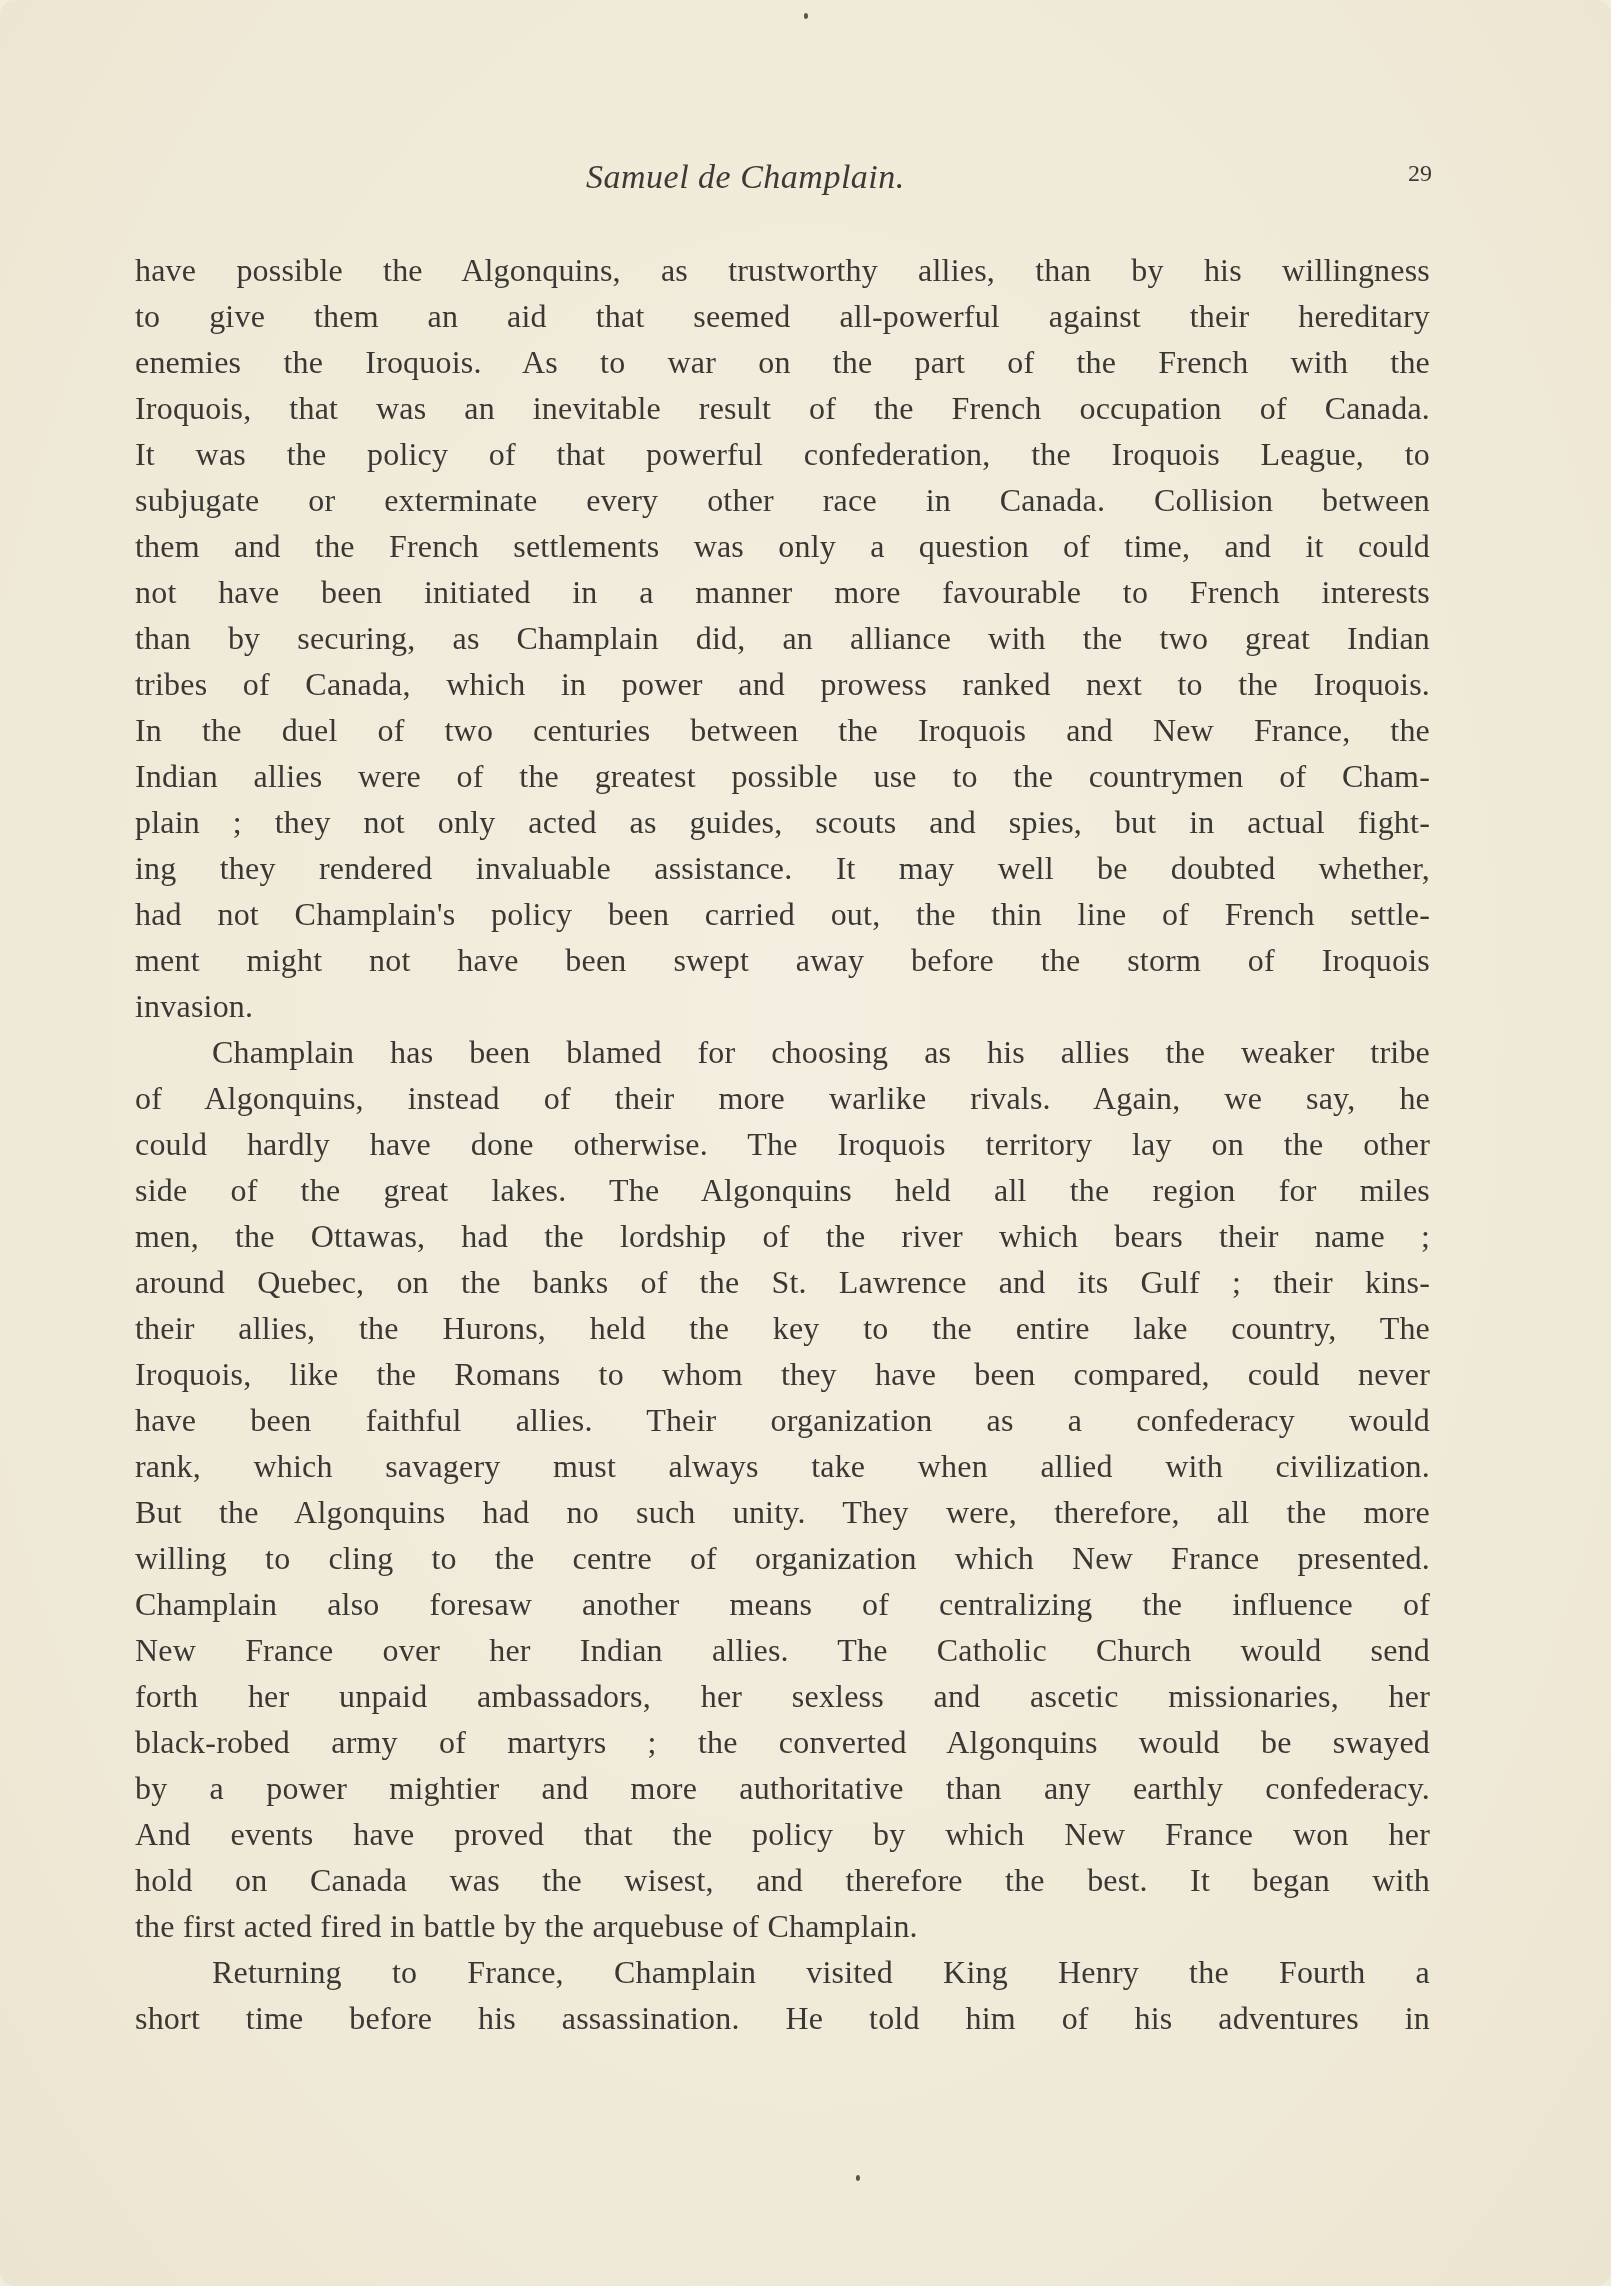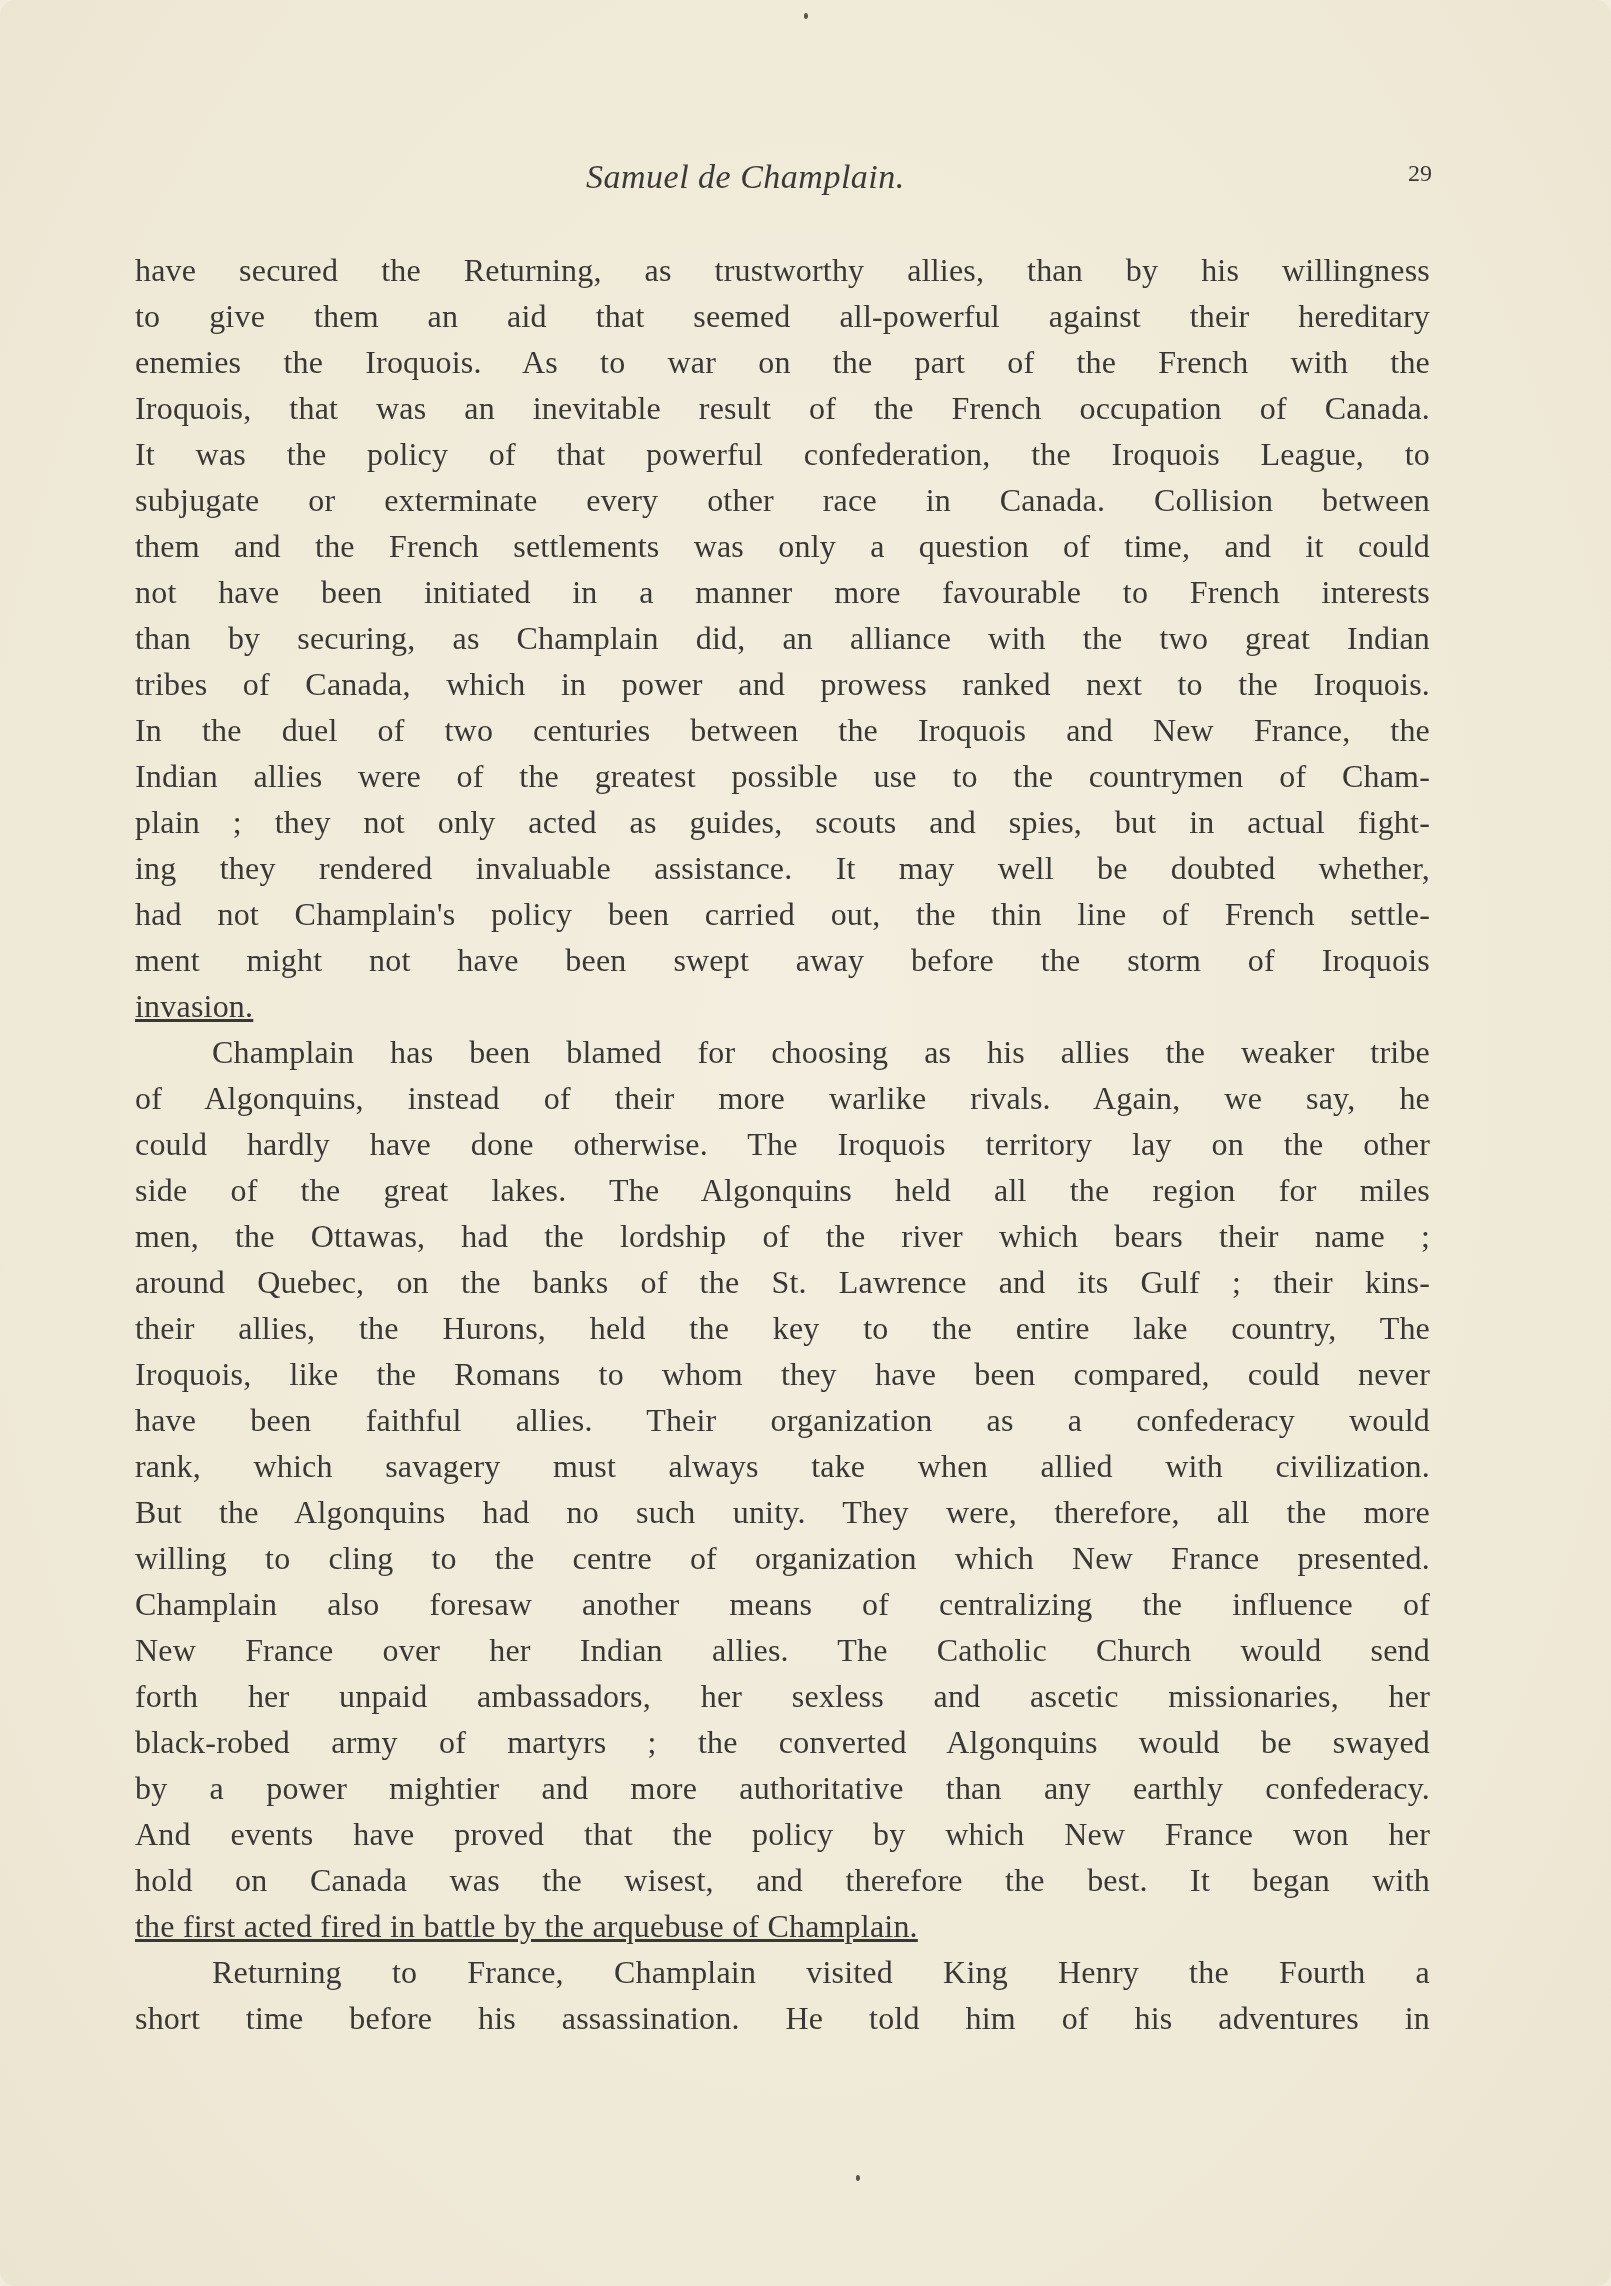--- a/index.html
+++ b/index.html
@@ -58,21 +58,20 @@
       height: 46px;
       line-height: 46px;
       font-size: 32px;
       white-space: nowrap;
       text-align: justify;
       text-align-last: justify;
       letter-spacing: 0.2px;
     }
     .line.last {
       text-align-last: left;
-      text-decoration: underline;
     }
     .line.indent {
       padding-left: 77px;
     }
     .speck {
       position: absolute;
       width: 3.8px;
       height: 5.6px;
       background: #5a554c;
       border-radius: 50%;
@@ -84,21 +83,21 @@
 <div class="page">
   <span class="speck" style="left:804px; top:13px;"></span>
   <span class="speck" style="left:856px; top:2175px;"></span>
 
   <div class="header">
     <span class="running-title">Samuel de Champlain.</span>
     <span class="page-number">29</span>
   </div>
 
   <div class="body-text" id="body-text">
-      <div class="line">have secured the Returning, as trustworthy allies, than by his willingness</div>
+      <div class="line">have possible the Algonquins, as trustworthy allies, than by his willingness</div>
       <div class="line">to give them an aid that seemed all-powerful against their hereditary</div>
       <div class="line">enemies the Iroquois. As to war on the part of the French with the</div>
       <div class="line">Iroquois, that was an inevitable result of the French occupation of Canada.</div>
       <div class="line">It was the policy of that powerful confederation, the Iroquois League, to</div>
       <div class="line">subjugate or exterminate every other race in Canada. Collision between</div>
       <div class="line">them and the French settlements was only a question of time, and it could</div>
       <div class="line">not have been initiated in a manner more favourable to French interests</div>
       <div class="line">than by securing, as Champlain did, an alliance with the two great Indian</div>
       <div class="line">tribes of Canada, which in power and prowess ranked next to the Iroquois.</div>
       <div class="line">In the duel of two centuries between the Iroquois and New France, the</div>

